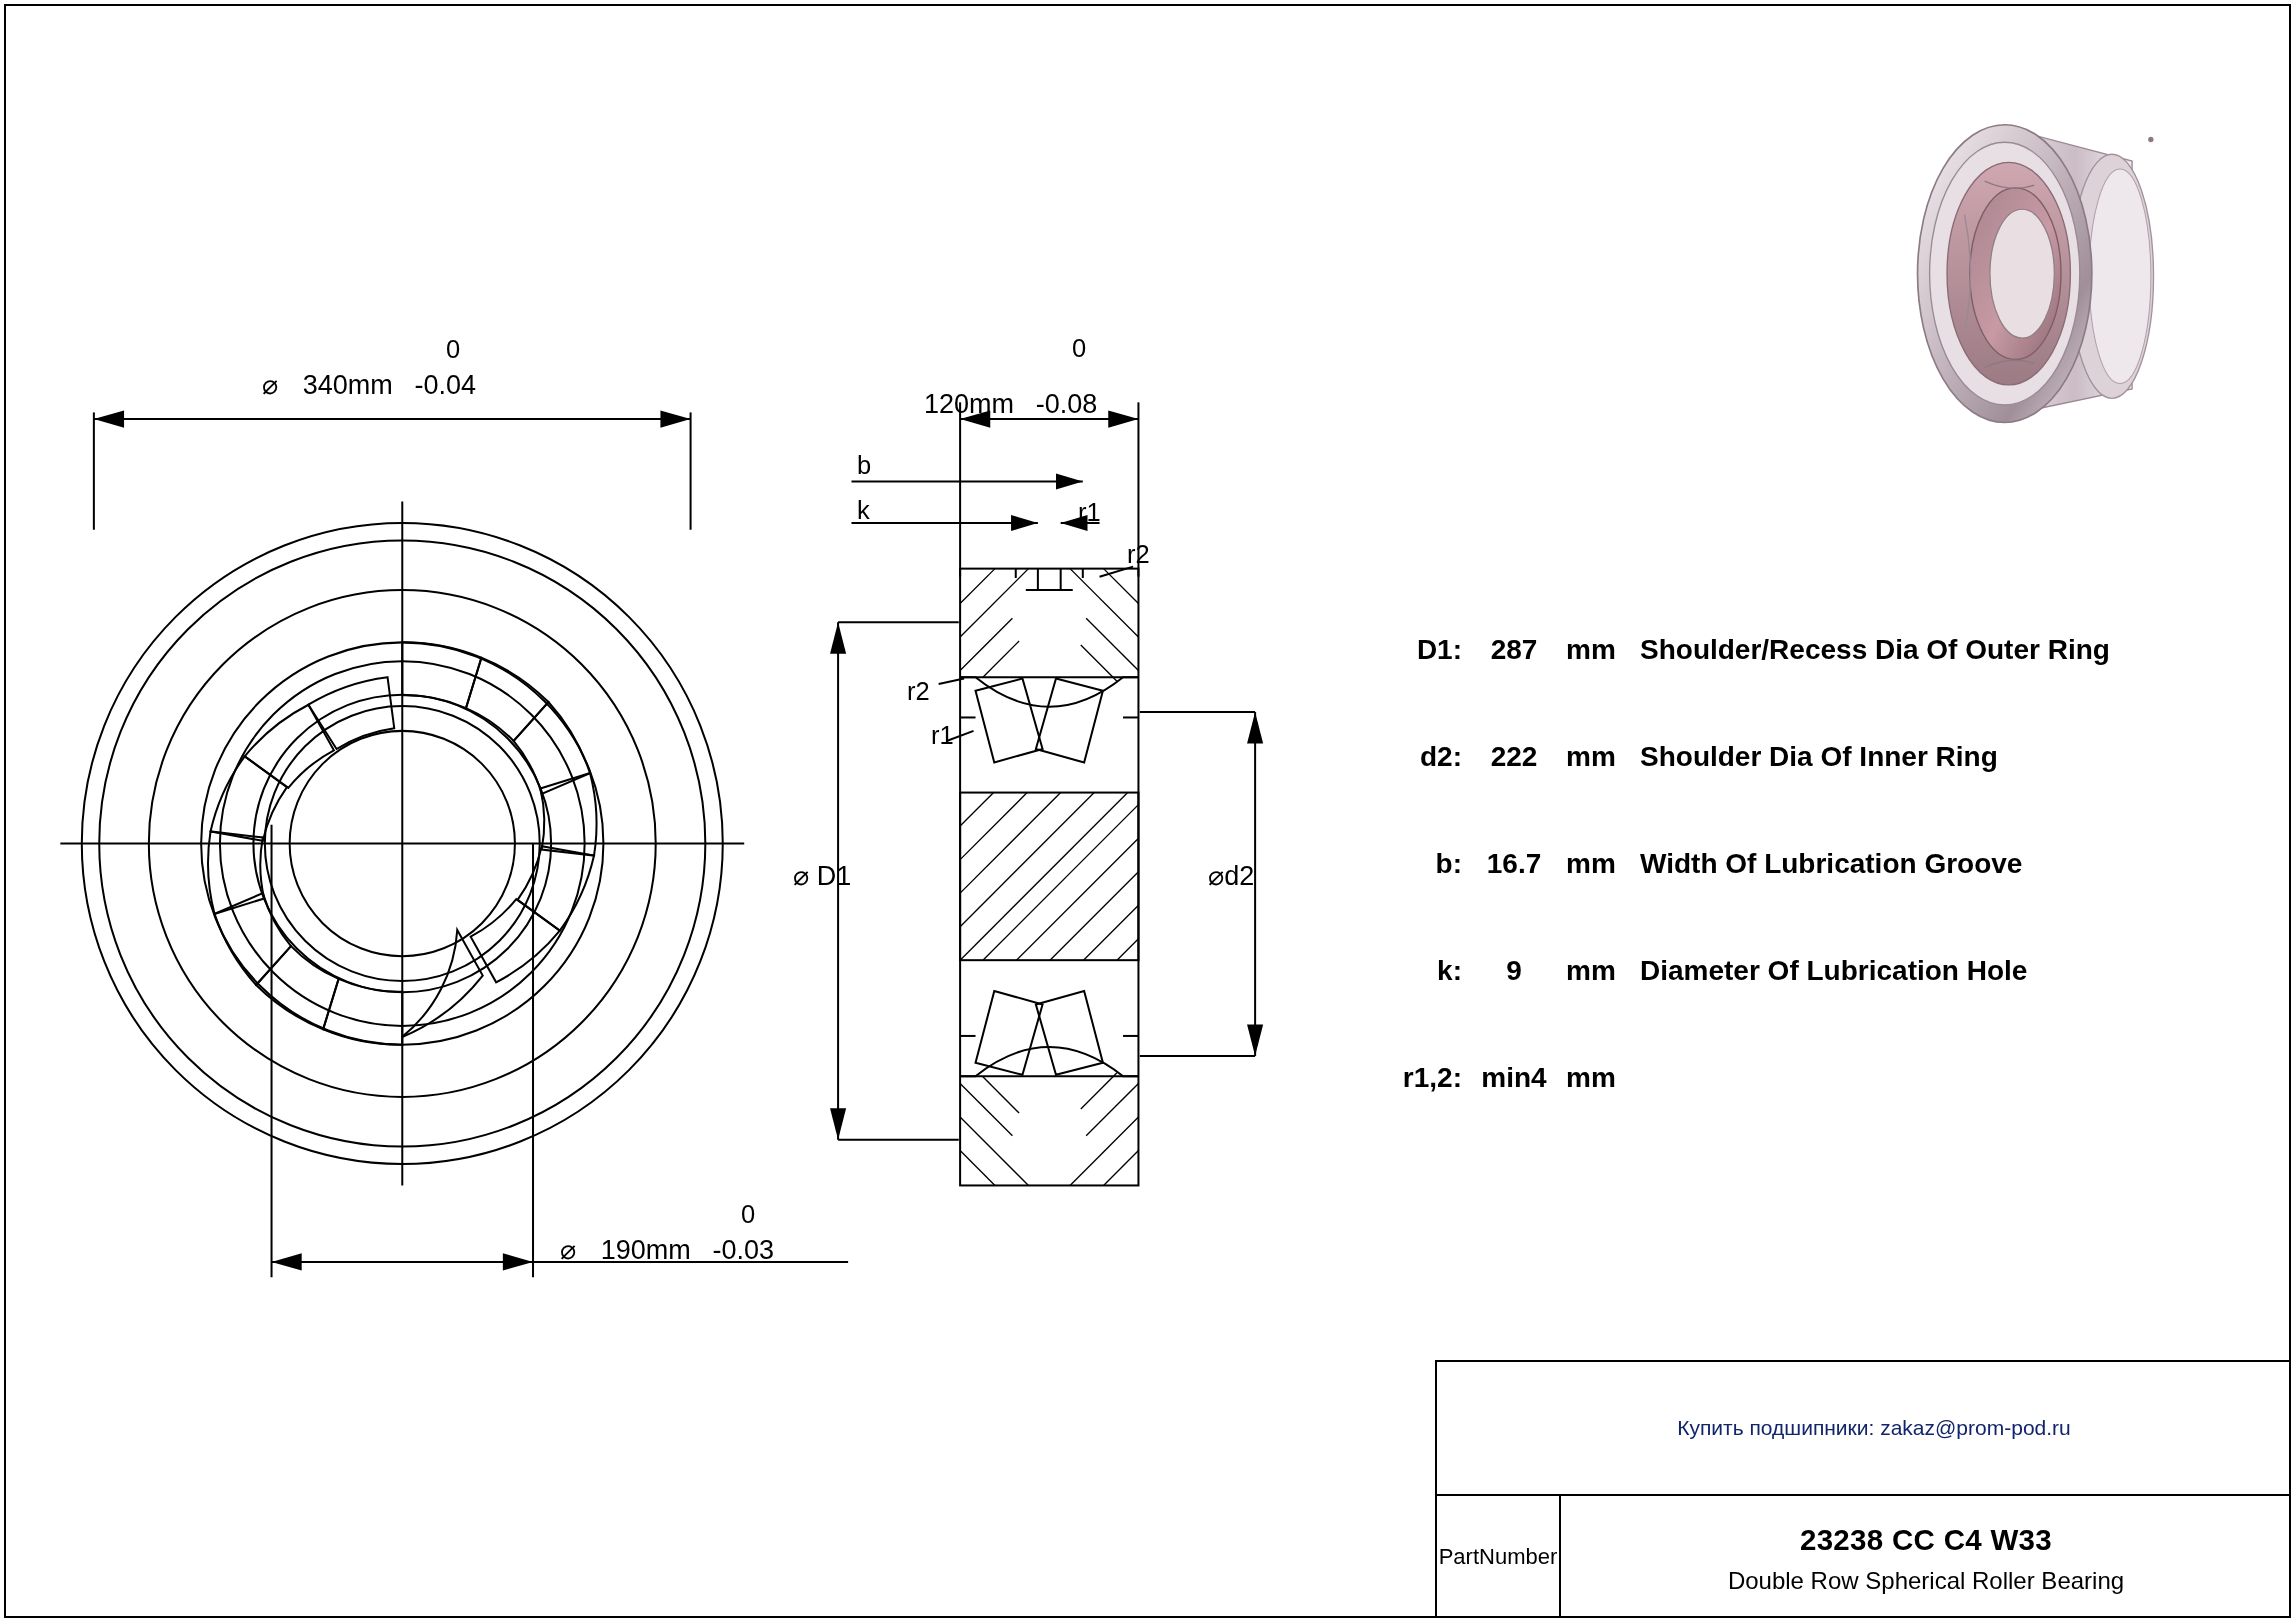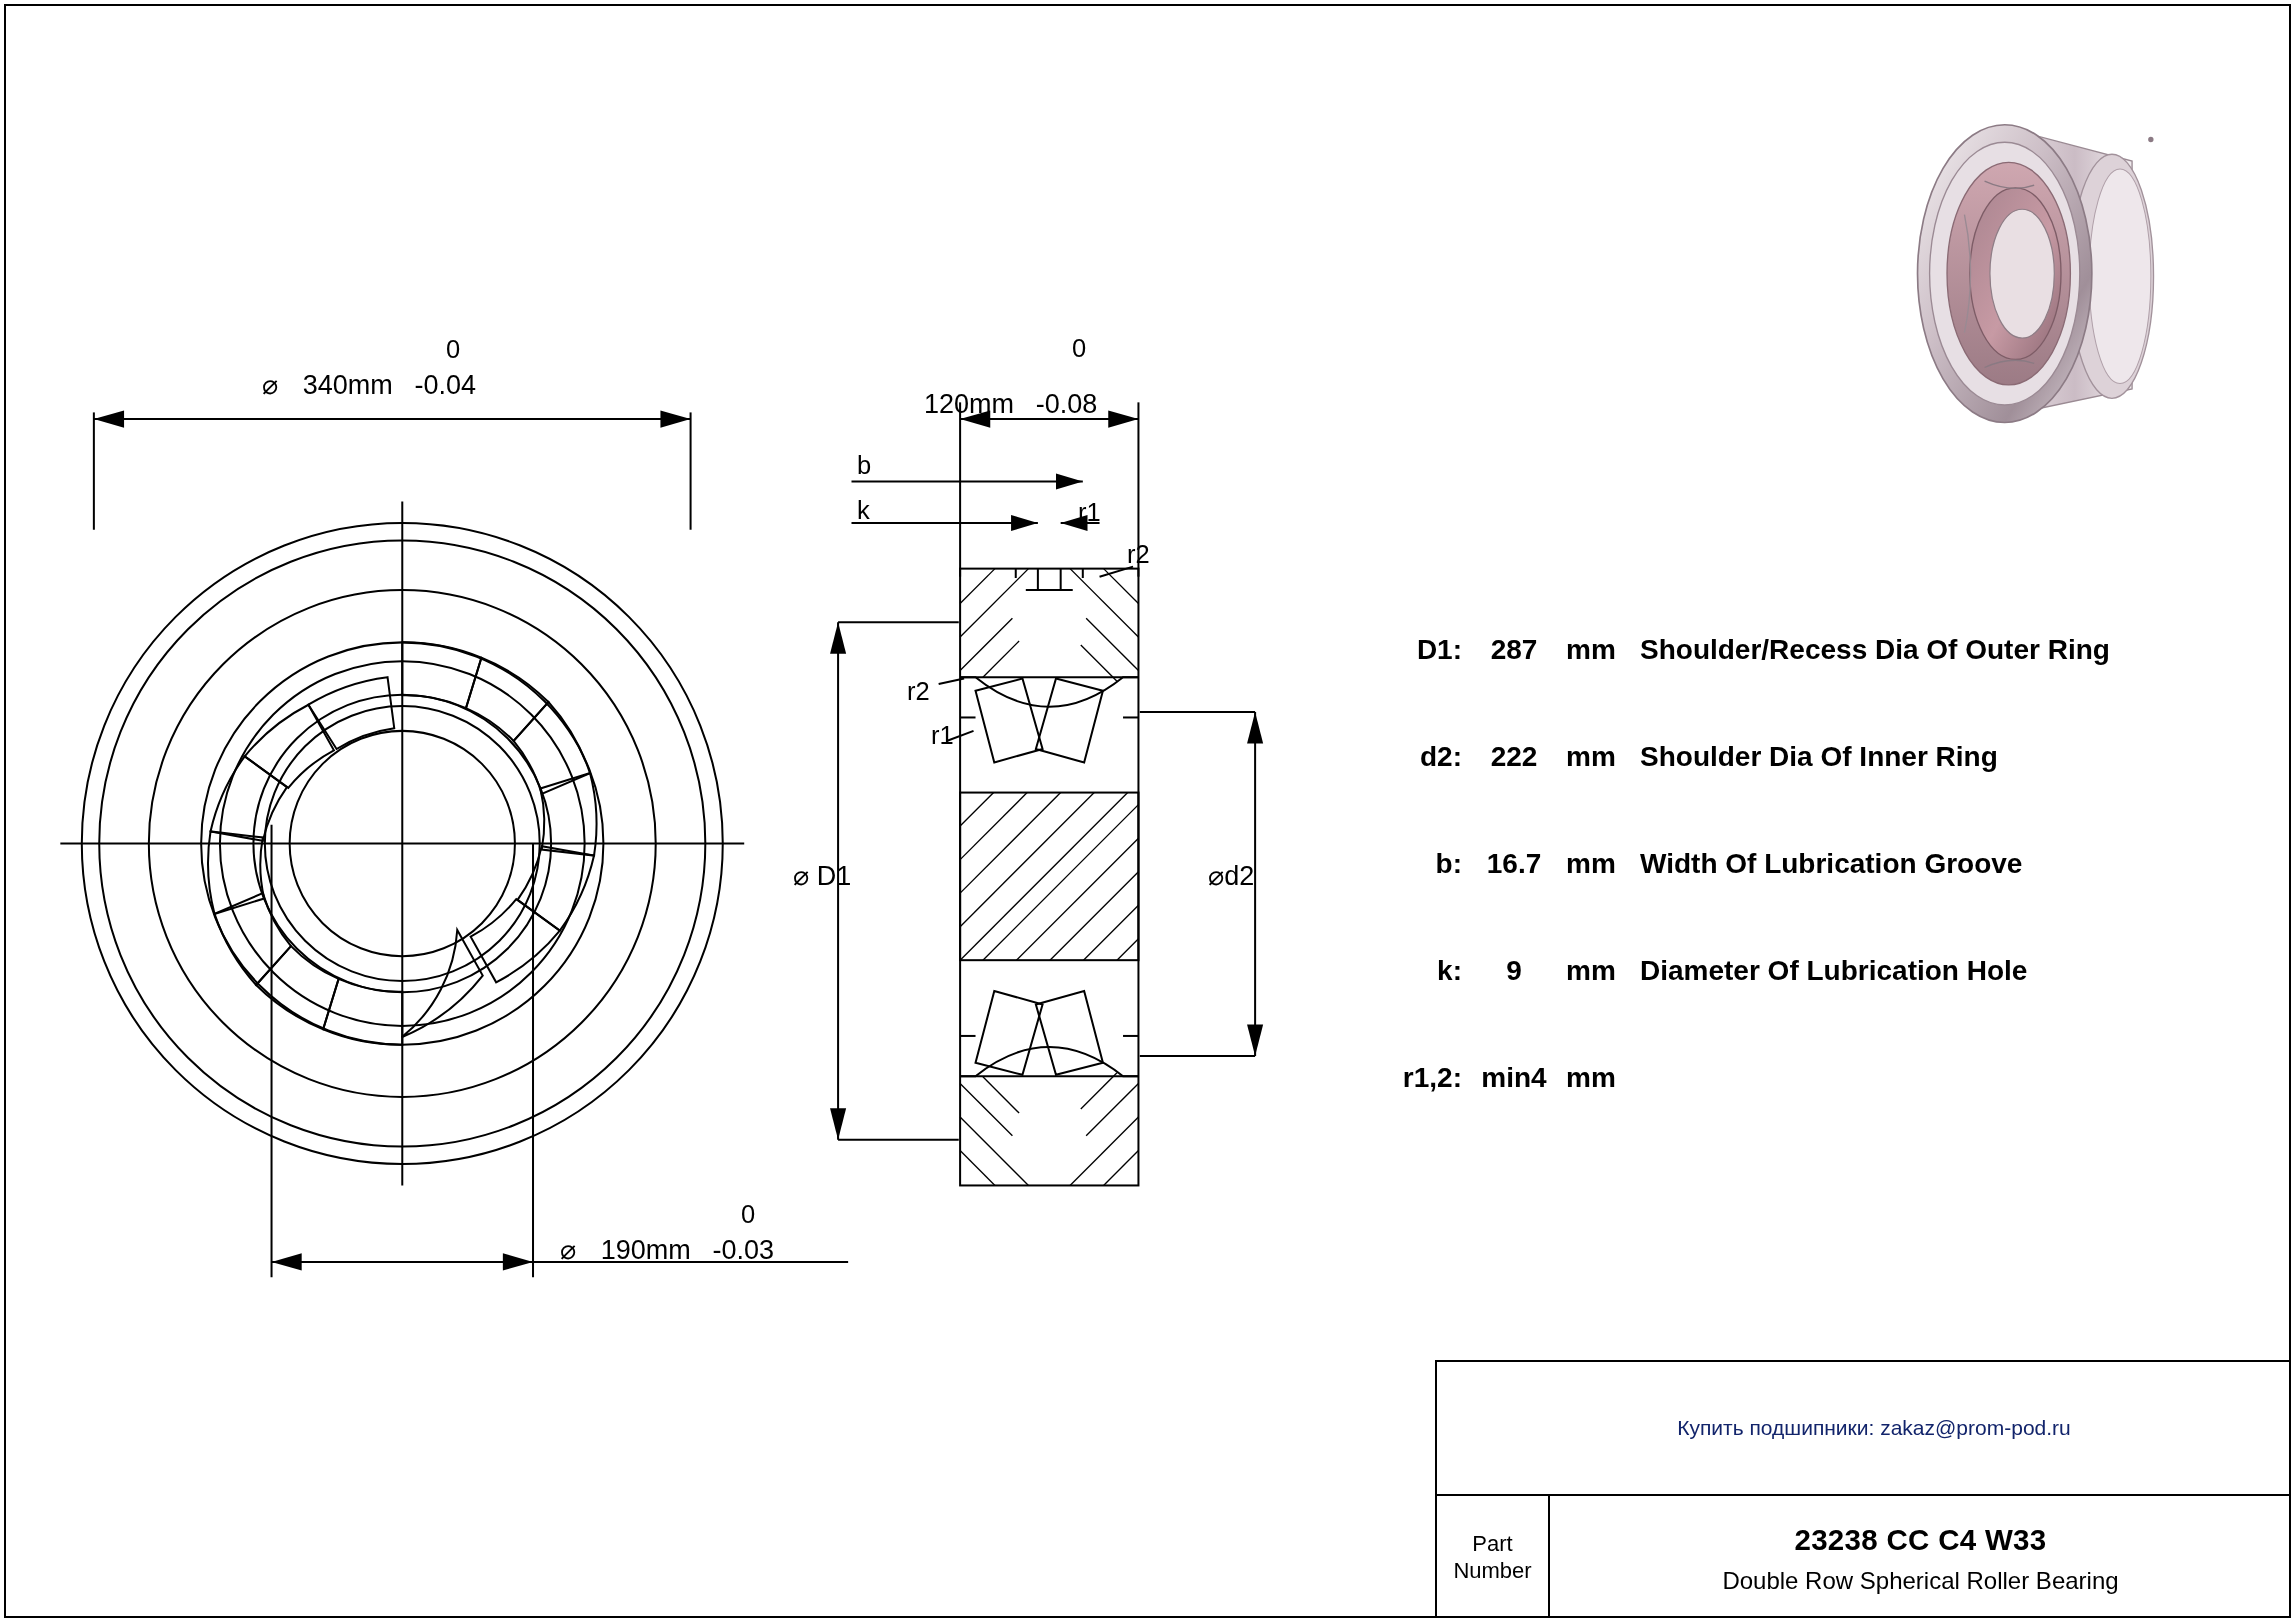--- a/index.html
+++ b/index.html
@@ -95,24 +95,24 @@
   .tb-email {
     font-size: 21px;
     color: #12246b;
     font-family: "Liberation Sans", sans-serif;
   }
   .tb-bottom {
     display: flex;
     height: 122px;
   }
   .tb-label-cell {
-    width: 113px;
+    width: 124px;
     border-right: 2px solid #000;
     display: flex;
-    flex-direction: column;
+    flex-direction: row;
     align-items: center;
     justify-content: center;
   }
   .tb-label-cell span {
     font-size: 22px;
     color: #000;
     line-height: 1.25;
   }
   .tb-part-cell {
     flex: 1;

